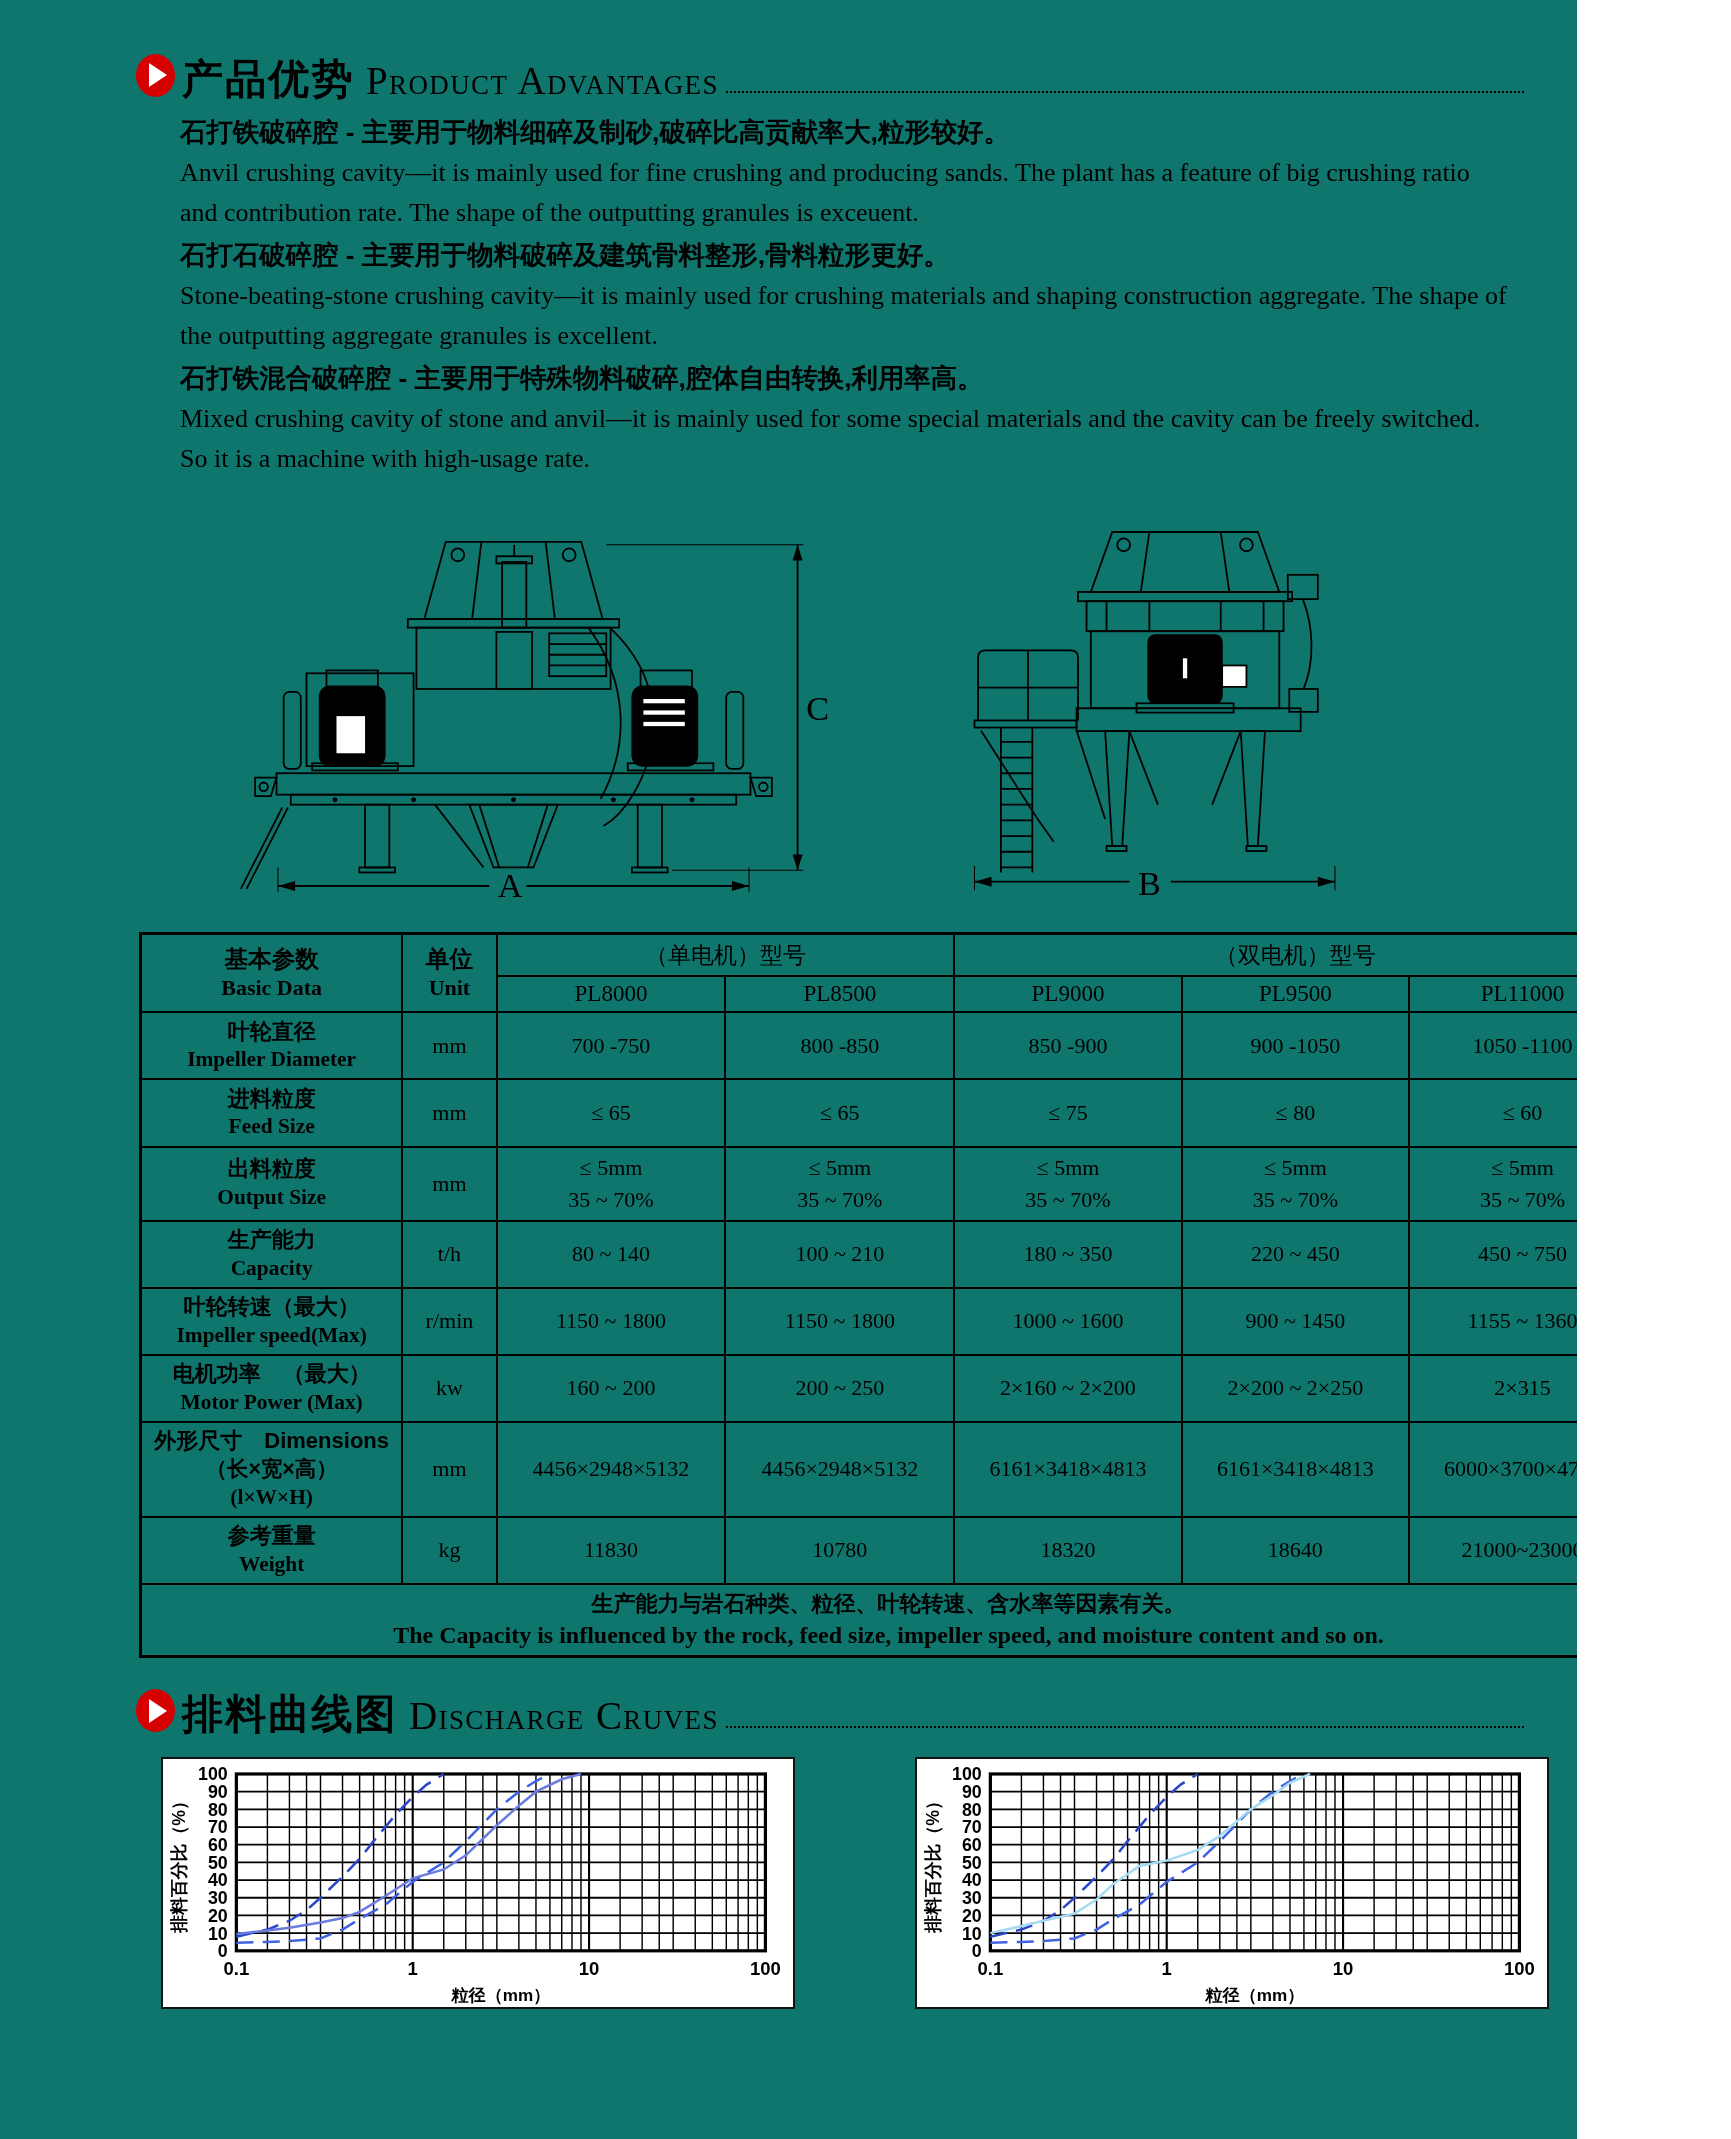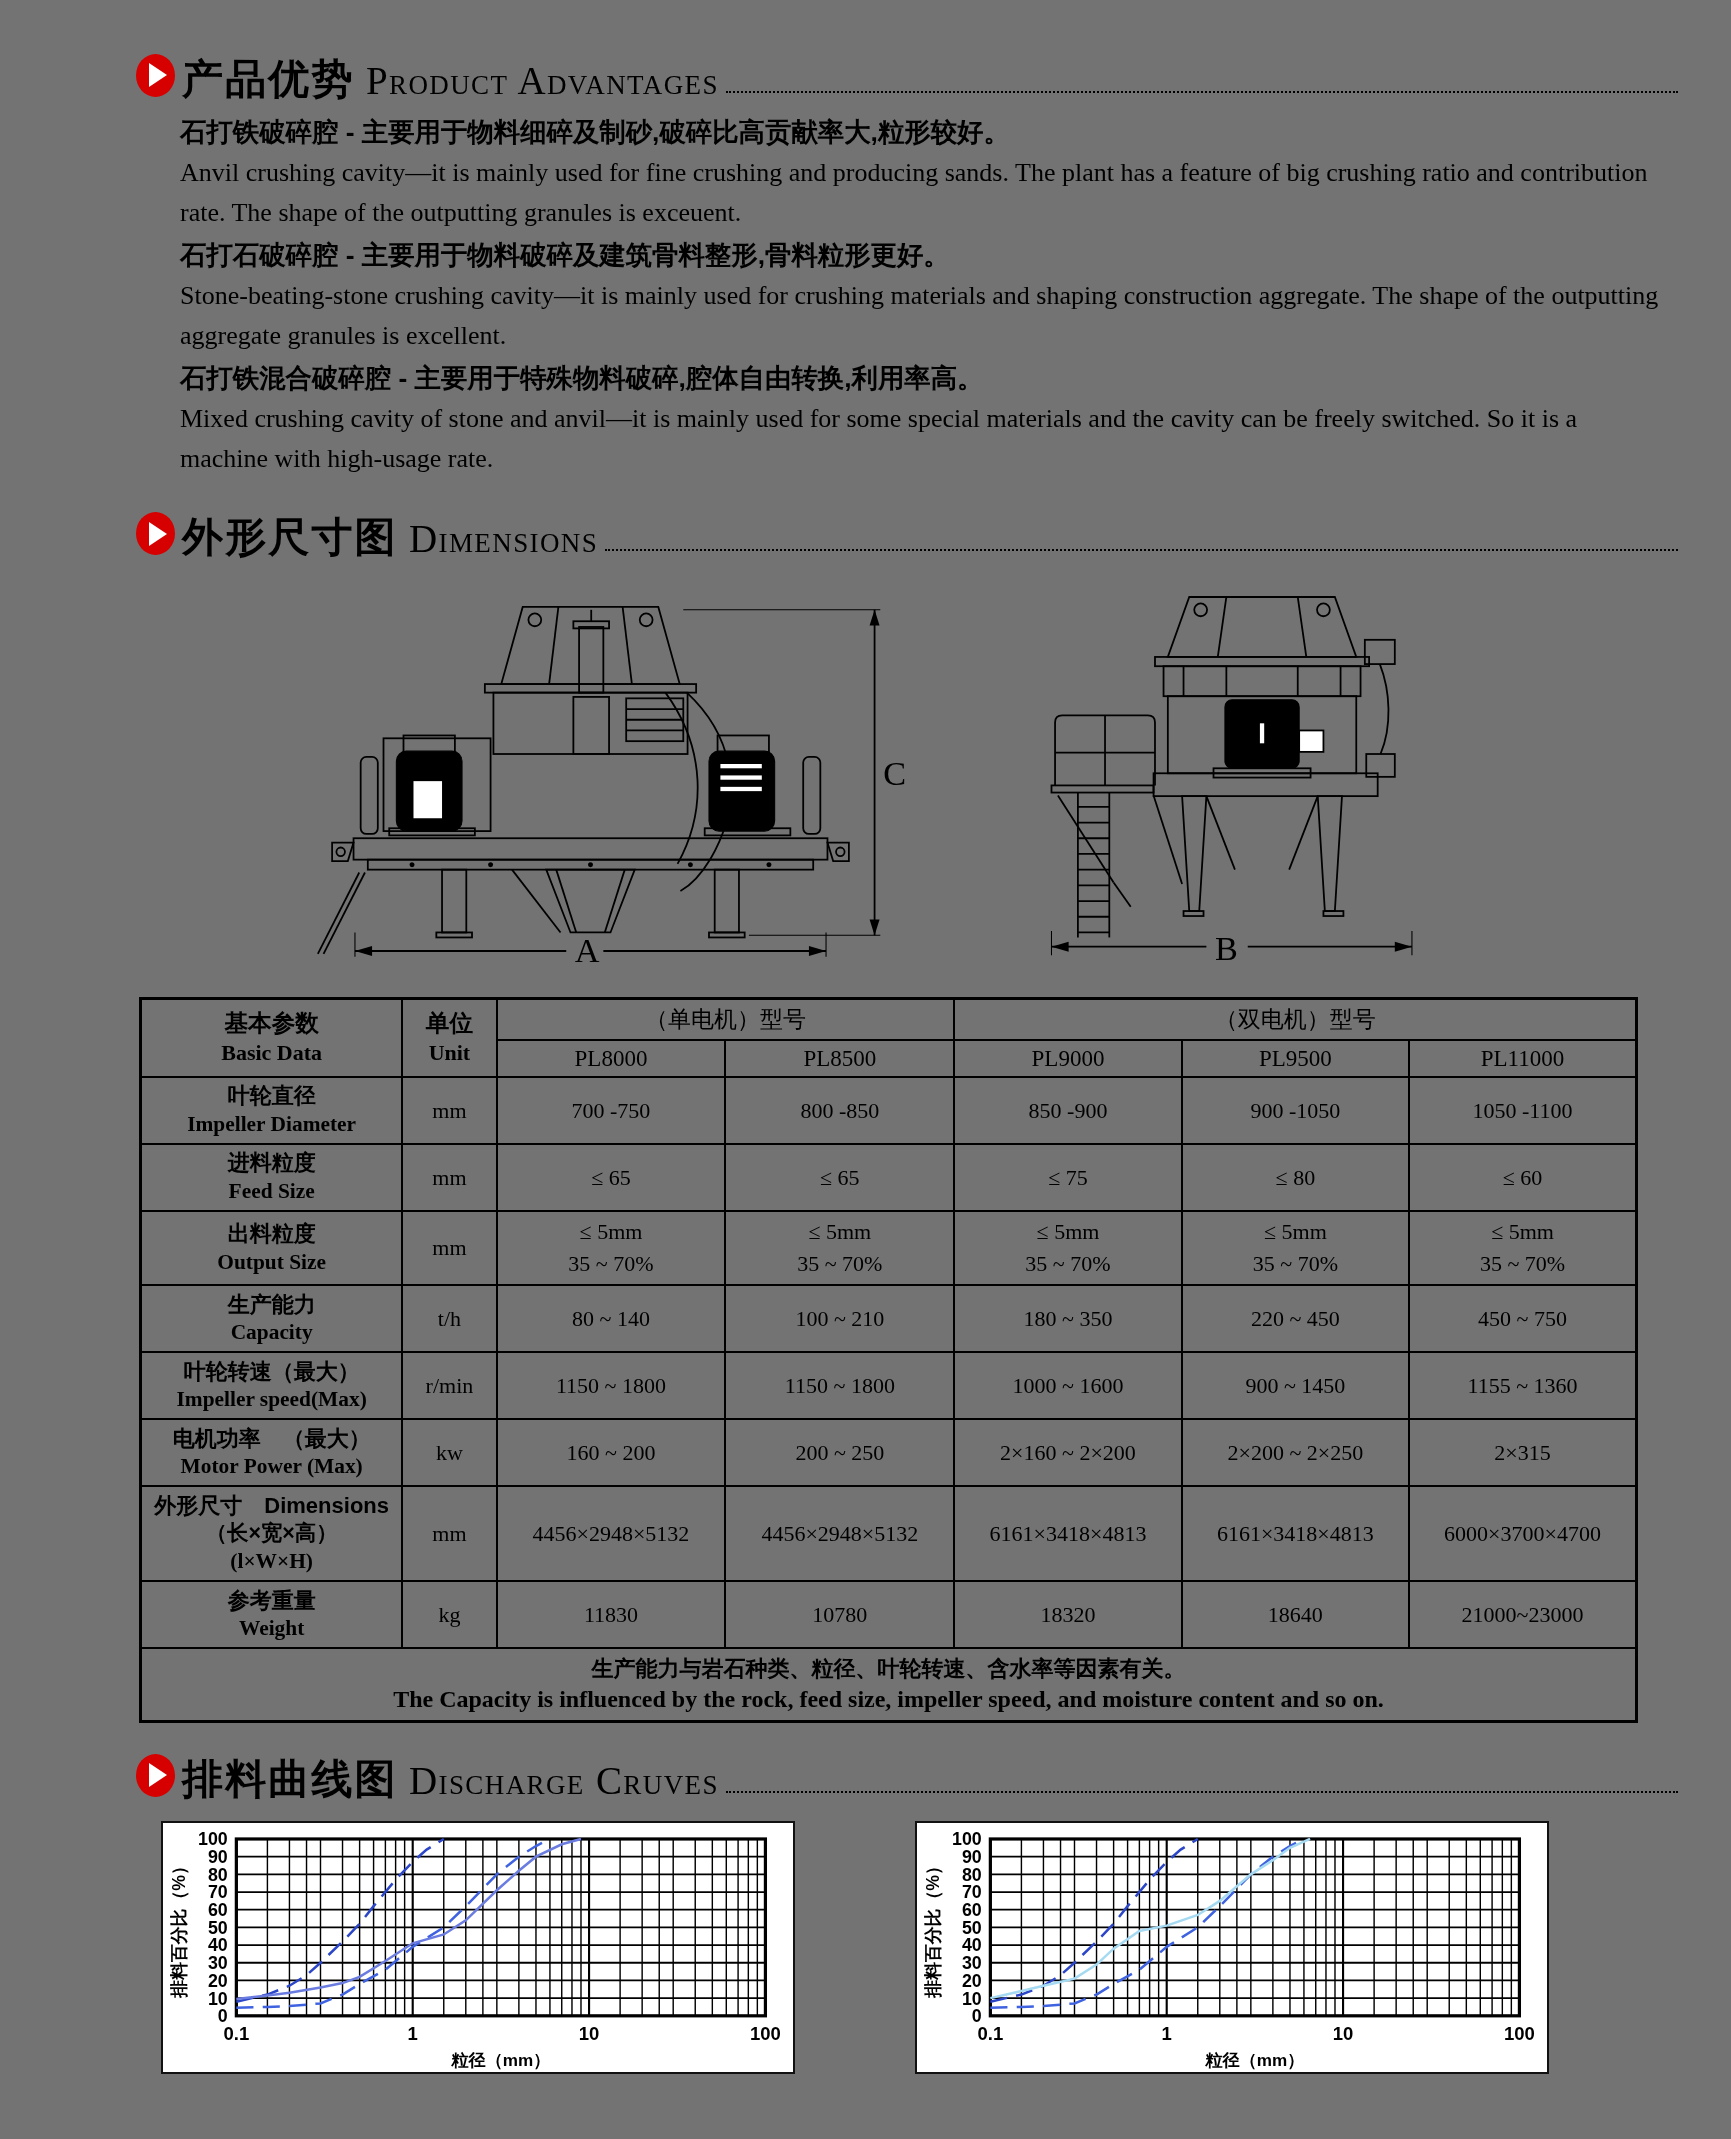--- a/index.html
+++ b/index.html
@@ -1,16 +1,16 @@
 <!DOCTYPE html>
 <html style="font-size:11.4px"><head>
 <meta charset="utf-8">
 <style>
   html,body{margin:0;padding:0;background:#fff;color:#000;}
-  #page{position:relative;width:1731px;height:2140px;background:#737373;overflow:hidden;
+  #page{position:relative;width:1577px;height:2140px;background:#0f766e;overflow:hidden;
         font-family:"Liberation Serif",serif;}
   
   .sec-head{display:flex;align-items:flex-end;margin:0 53px 0 136px;}
   .play-icon{flex:0 0 auto;width:39px;height:43px;background:#d60000;border-radius:50%;
              position:relative;margin:0 7.1px 2.9px 0;}
   .play-icon::after{content:"";position:absolute;left:13px;top:9.3px;width:0;height:0;
              border-left:18.6px solid #fff;border-top:12px solid transparent;border-bottom:12px solid transparent;}
   .t-zh{font-family:"Liberation Sans",sans-serif;font-weight:700;font-size:41px;line-height:1.0;letter-spacing:2.1px;}
   .t-en{font-family:"Liberation Serif",serif;font-variant:small-caps;font-size:39px;line-height:1.0;margin-left:11.4px;letter-spacing:1.4px;}
   .dots{flex:1 1 auto;border-bottom:2.9px dotted #000;margin:0 0 7.1px 7.1px;height:0;}
@@ -62,26 +62,20 @@
         <div class="adv-zh">石打铁破碎腔 - 主要用于物料细碎及制砂,破碎比高贡献率大,粒形较好。</div>
         <div class="adv-en">Anvil crushing cavity—it is mainly used for fine crushing and producing sands. The plant has a feature of big crushing ratio and contribution rate. The shape of the outputting granules is exceuent.</div>
         <div class="adv-zh">石打石破碎腔 - 主要用于物料破碎及建筑骨料整形,骨料粒形更好。</div>
         <div class="adv-en">Stone-beating-stone crushing cavity—it is mainly used for crushing materials and shaping construction aggregate. The shape of the outputting aggregate granules is excellent.</div>
         <div class="adv-zh">石打铁混合破碎腔 - 主要用于特殊物料破碎,腔体自由转换,利用率高。</div>
         <div class="adv-en">Mixed crushing cavity of stone and anvil—it is mainly used for some special materials and the cavity can be freely switched. So it is a machine with high-usage rate.</div>
       </div>
   </section>
 
   <section style="margin-top:33px;">
-    <header class="sec-head">
-      <span class="play-icon"></span>
-      <span class="t-zh">外形尺寸图</span>
-      <span class="t-en">Dimensions</span>
-      <span class="dots"></span>
-    </header>
 
     <div id="drawings">
 
       <div class="draw">
         <svg width="629" height="389" viewBox="0 0 880 545">
           <g class="dwg">
             <polygon points="345,42 535,42 565,150 315,150"></polygon>
             <line x1="395" y1="42" x2="382" y2="150"></line>
               <line x1="485" y1="42" x2="498" y2="150"></line>
             <circle cx="362" cy="60" r="9"></circle>

